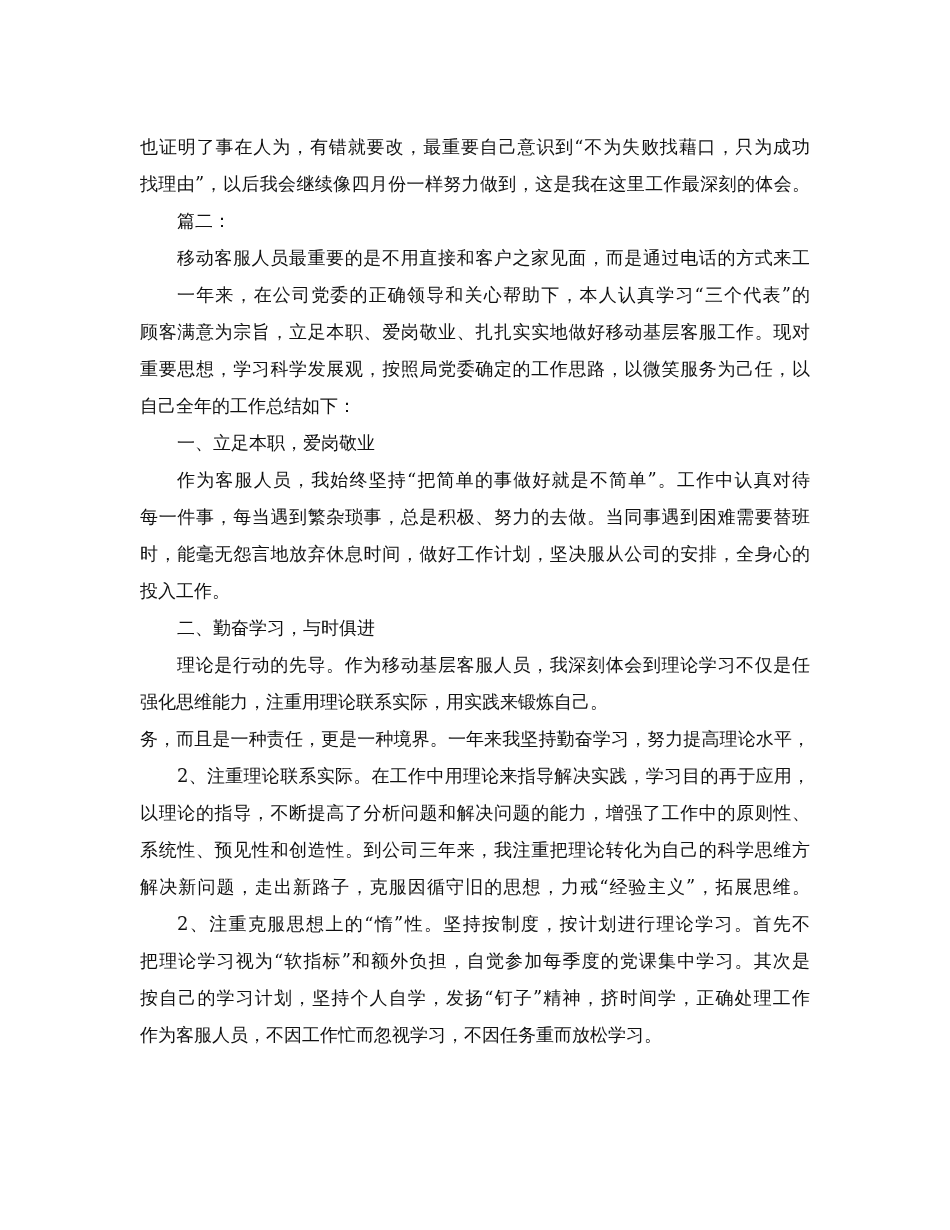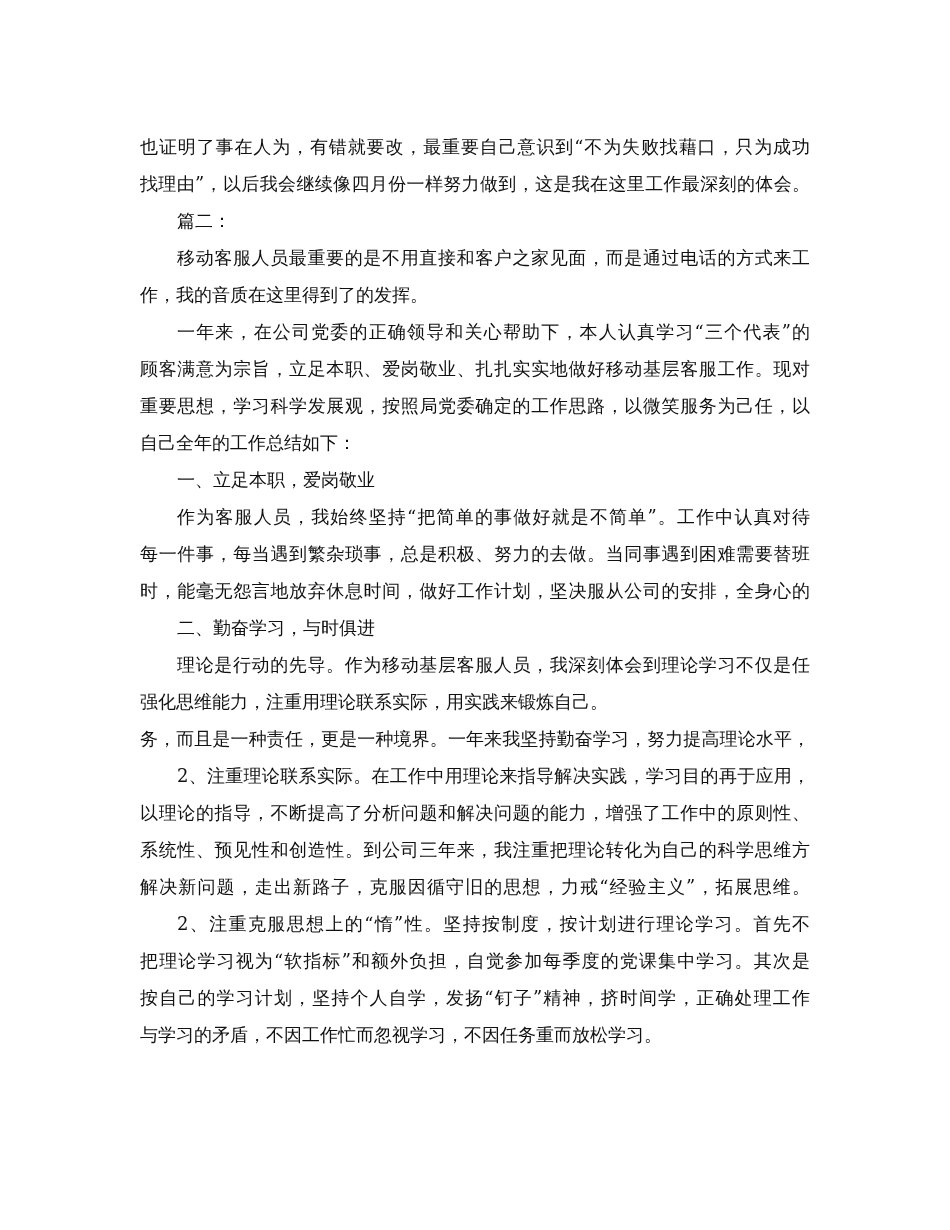--- a/index.html
+++ b/index.html
@@ -46,35 +46,35 @@
   </style>
 </head>
 <body>
 
 <div class="page">
   <div class="content">
     <span class="line just">也证明了事在人为，有错就要改，最重要自己意识到“不为失败找藉口，只为成功</span>
     <span class="line just">找理由”，以后我会继续像四月份一样努力做到，这是我在这里工作最深刻的体会。</span>
     <span class="line indent">篇二：</span>
     <span class="line indent just">移动客服人员最重要的是不用直接和客户之家见面，而是通过电话的方式来工</span>
-    <span class="line">作，我的音质在这里得到了的发挥。</span>
     <span class="line indent just">一年来，在公司党委的正确领导和关心帮助下，本人认真学习“三个代表”的</span>
     <span class="line just">顾客满意为宗旨，立足本职、爱岗敬业、扎扎实实地做好移动基层客服工作。现对</span>
     <span class="line just">重要思想，学习科学发展观，按照局党委确定的工作思路，以微笑服务为己任，以</span>
     <span class="line">自己全年的工作总结如下：</span>
     <span class="line indent">一、立足本职，爱岗敬业</span>
     <span class="line indent just">作为客服人员，我始终坚持“把简单的事做好就是不简单”。工作中认真对待</span>
     <span class="line just">每一件事，每当遇到繁杂琐事，总是积极、努力的去做。当同事遇到困难需要替班</span>
     <span class="line just">时，能毫无怨言地放弃休息时间，做好工作计划，坚决服从公司的安排，全身心的</span>
+    <span class="line">投入工作。</span>
     <span class="line indent">二、勤奋学习，与时俱进</span>
     <span class="line indent just">理论是行动的先导。作为移动基层客服人员，我深刻体会到理论学习不仅是任</span>
     <span class="line">强化思维能力，注重用理论联系实际，用实践来锻炼自己。</span>
     <span class="line just">务，而且是一种责任，更是一种境界。一年来我坚持勤奋学习，努力提高理论水平，</span>
     <span class="line indent just">2、注重理论联系实际。在工作中用理论来指导解决实践，学习目的再于应用，</span>
     <span class="line just">以理论的指导，不断提高了分析问题和解决问题的能力，增强了工作中的原则性、</span>
     <span class="line just">系统性、预见性和创造性。到公司三年来，我注重把理论转化为自己的科学思维方</span>
     <span class="line just">解决新问题，走出新路子，克服因循守旧的思想，力戒“经验主义”，拓展思维。</span>
     <span class="line indent just">2、注重克服思想上的“惰”性。坚持按制度，按计划进行理论学习。首先不</span>
     <span class="line just">把理论学习视为“软指标”和额外负担，自觉参加每季度的党课集中学习。其次是</span>
     <span class="line just">按自己的学习计划，坚持个人自学，发扬“钉子”精神，挤时间学，正确处理工作</span>
-    <span class="line">与学习的矛盾，不因工作忙而忽视学习，不因任务重而放松学习。</span>
+    <span class="line">作为客服人员，不因工作忙而忽视学习，不因任务重而放松学习。</span>
   </div>
 </div>
 
 </body></html>

